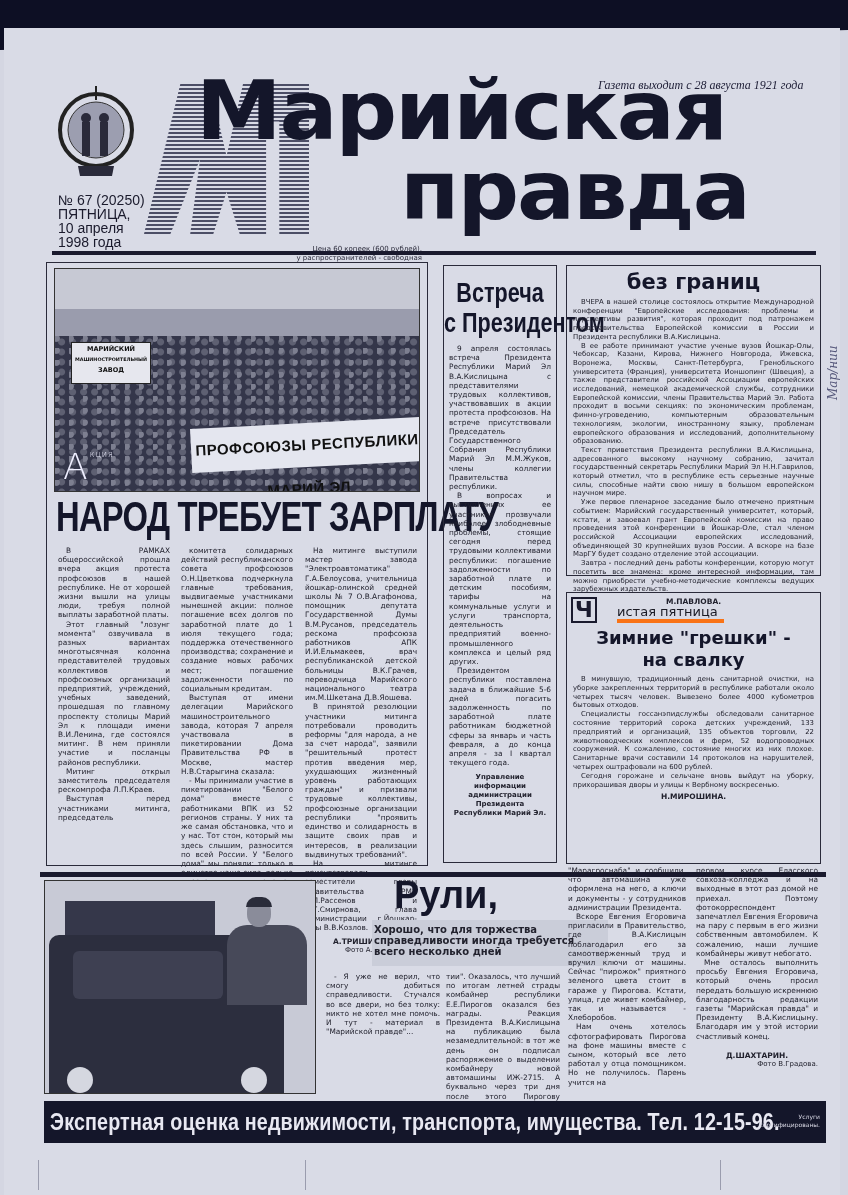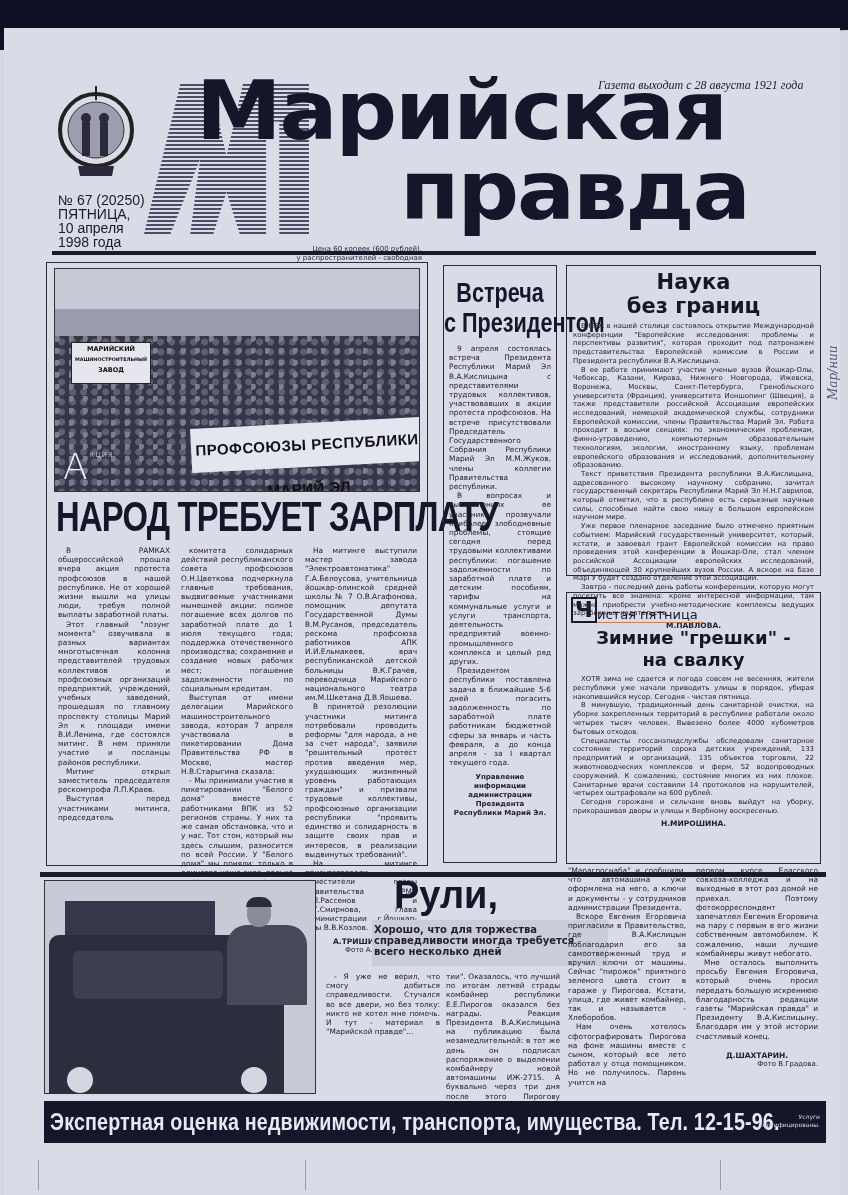--- a/index.html
+++ b/index.html
@@ -118,21 +118,21 @@
     margin-top: 4px;
   }
 
   
   .chist-box { left: 566px; top: 592px; width: 255px; height: 272px; }
   .chist-rubric { display: flex; align-items: flex-end; margin: 4px 0 0 4px; }
   .chist-letter {
     border: 2px solid #1a1a2e; font-size: 22px; line-height: 22px; width: 26px; height: 26px;
     text-align: center; font-weight: bold; color: #1a1a2e;
   }
-  .chist-word { font-size: 13px; margin-left: 0; border-bottom: 1px solid #f97316; padding-right: 6px; }
+  .chist-word { font-size: 13px; margin-left: 20px; border-bottom: 4px solid #f97316; padding-right: 6px; }
   .chist-head {
     font-weight: 900; font-size: 18px; line-height: 22px; text-align: center; color: #14162a;
     margin-top: 4px;
   }
 
   .mid-rule {
     position: absolute; left: 40px; top: 872px; width: 786px; height: 5px; background: #1a1a2e;
   }
 
   
@@ -271,21 +271,20 @@
       <div>Управление информации</div>
       <div>администрации</div>
       <div>Президента</div>
       <div>Республики Марий Эл.</div>
     </div>
   </div>
 </div>
 
 <div class="box nauka-box">
   <div class="nauka-head">
-    <div>Наука</div>
     <div>без границ</div>
   </div>
   <div class="body-text" style="padding:4px 6px 0 6px;font-size:6.9px;line-height:8.7px;">
     <p>ВЧЕРА в нашей столице состоялось открытие Международной конференции "Европейские исследования: проблемы и перспективы развития", которая проходит под патронажем представительства Европейской комиссии в России и Президента республики В.А.Кислицына.</p>
     <p>В ее работе принимают участие ученые вузов Йошкар-Олы, Чебоксар, Казани, Кирова, Нижнего Новгорода, Ижевска, Воронежа, Москвы, Санкт-Петербурга, Гренобльского университета (Франция), университета Ионшопинг (Швеция), а также представители российской Ассоциации европейских исследований, немецкой академической службы, сотрудники Европейской комиссии, члены Правительства Марий Эл. Работа проходит в восьми секциях: по экономическим проблемам, финно-угроведению, компьютерным образовательным технологиям, экологии, иностранному языку, проблемам европейского образования и исследований, дополнительному образованию.</p>
     <p>Текст приветствия Президента республики В.А.Кислицына, адресованного высокому научному собранию, зачитал государственный секретарь Республики Марий Эл Н.Н.Гаврилов, который отметил, что в республике есть серьезные научные силы, способные найти свою нишу в большом европейском научном мире.</p>
     <p>Уже первое пленарное заседание было отмечено приятным событием: Марийский государственный университет, который, кстати, и завоевал грант Европейской комиссии на право проведения этой конференции в Йошкар-Оле, стал членом российской Ассоциации европейских исследований, объединяющей 30 крупнейших вузов России. А вскоре на базе МарГУ будет создано отделение этой ассоциации.</p>
     <p>Завтра - последний день работы конференции, которую могут посетить все знамена: кроме интересной информации, там можно приобрести учебно-методические комплексы ведущих зарубежных издательств.</p>
     <div class="sig">М.ПАВЛОВА.</div>
   </div>
@@ -294,21 +293,20 @@
 <div class="box chist-box">
   <div class="chist-rubric">
     <div class="chist-letter">Ч</div>
     <div class="chist-word">истая пятница</div>
   </div>
   <div class="chist-head">
     <div>Зимние "грешки" -</div>
     <div>на свалку</div>
   </div>
   <div class="body-text" style="padding:4px 6px 0 6px;font-size:6.9px;line-height:8.8px;">
-    <p>ХОТЯ зима не сдается и погода совсем не весенняя, жители республики уже начали приводить улицы в порядок, убирая накопившийся мусор. Сегодня - чистая пятница.</p>
     <p>В минувшую, традиционный день санитарной очистки, на уборке закрепленных территорий в республике работали около четырех тысяч человек. Вывезено более 4000 кубометров бытовых отходов.</p>
     <p>Специалисты госсанэпидслужбы обследовали санитарное состояние территорий сорока детских учреждений, 133 предприятий и организаций, 135 объектов торговли, 22 животноводческих комплексов и ферм, 52 водопроводных сооружений. К сожалению, состояние многих из них плохое. Санитарные врачи составили 14 протоколов на нарушителей, четырех оштрафовали на 600 рублей.</p>
     <p>Сегодня горожане и сельчане вновь выйдут на уборку, прихорашивая дворы и улицы к Вербному воскресенью.</p>
     <div class="sig">Н.МИРОШИНА.</div>
   </div>
 </div>
 
 <div class="mid-rule"></div>
 
 <div class="photo-car">

